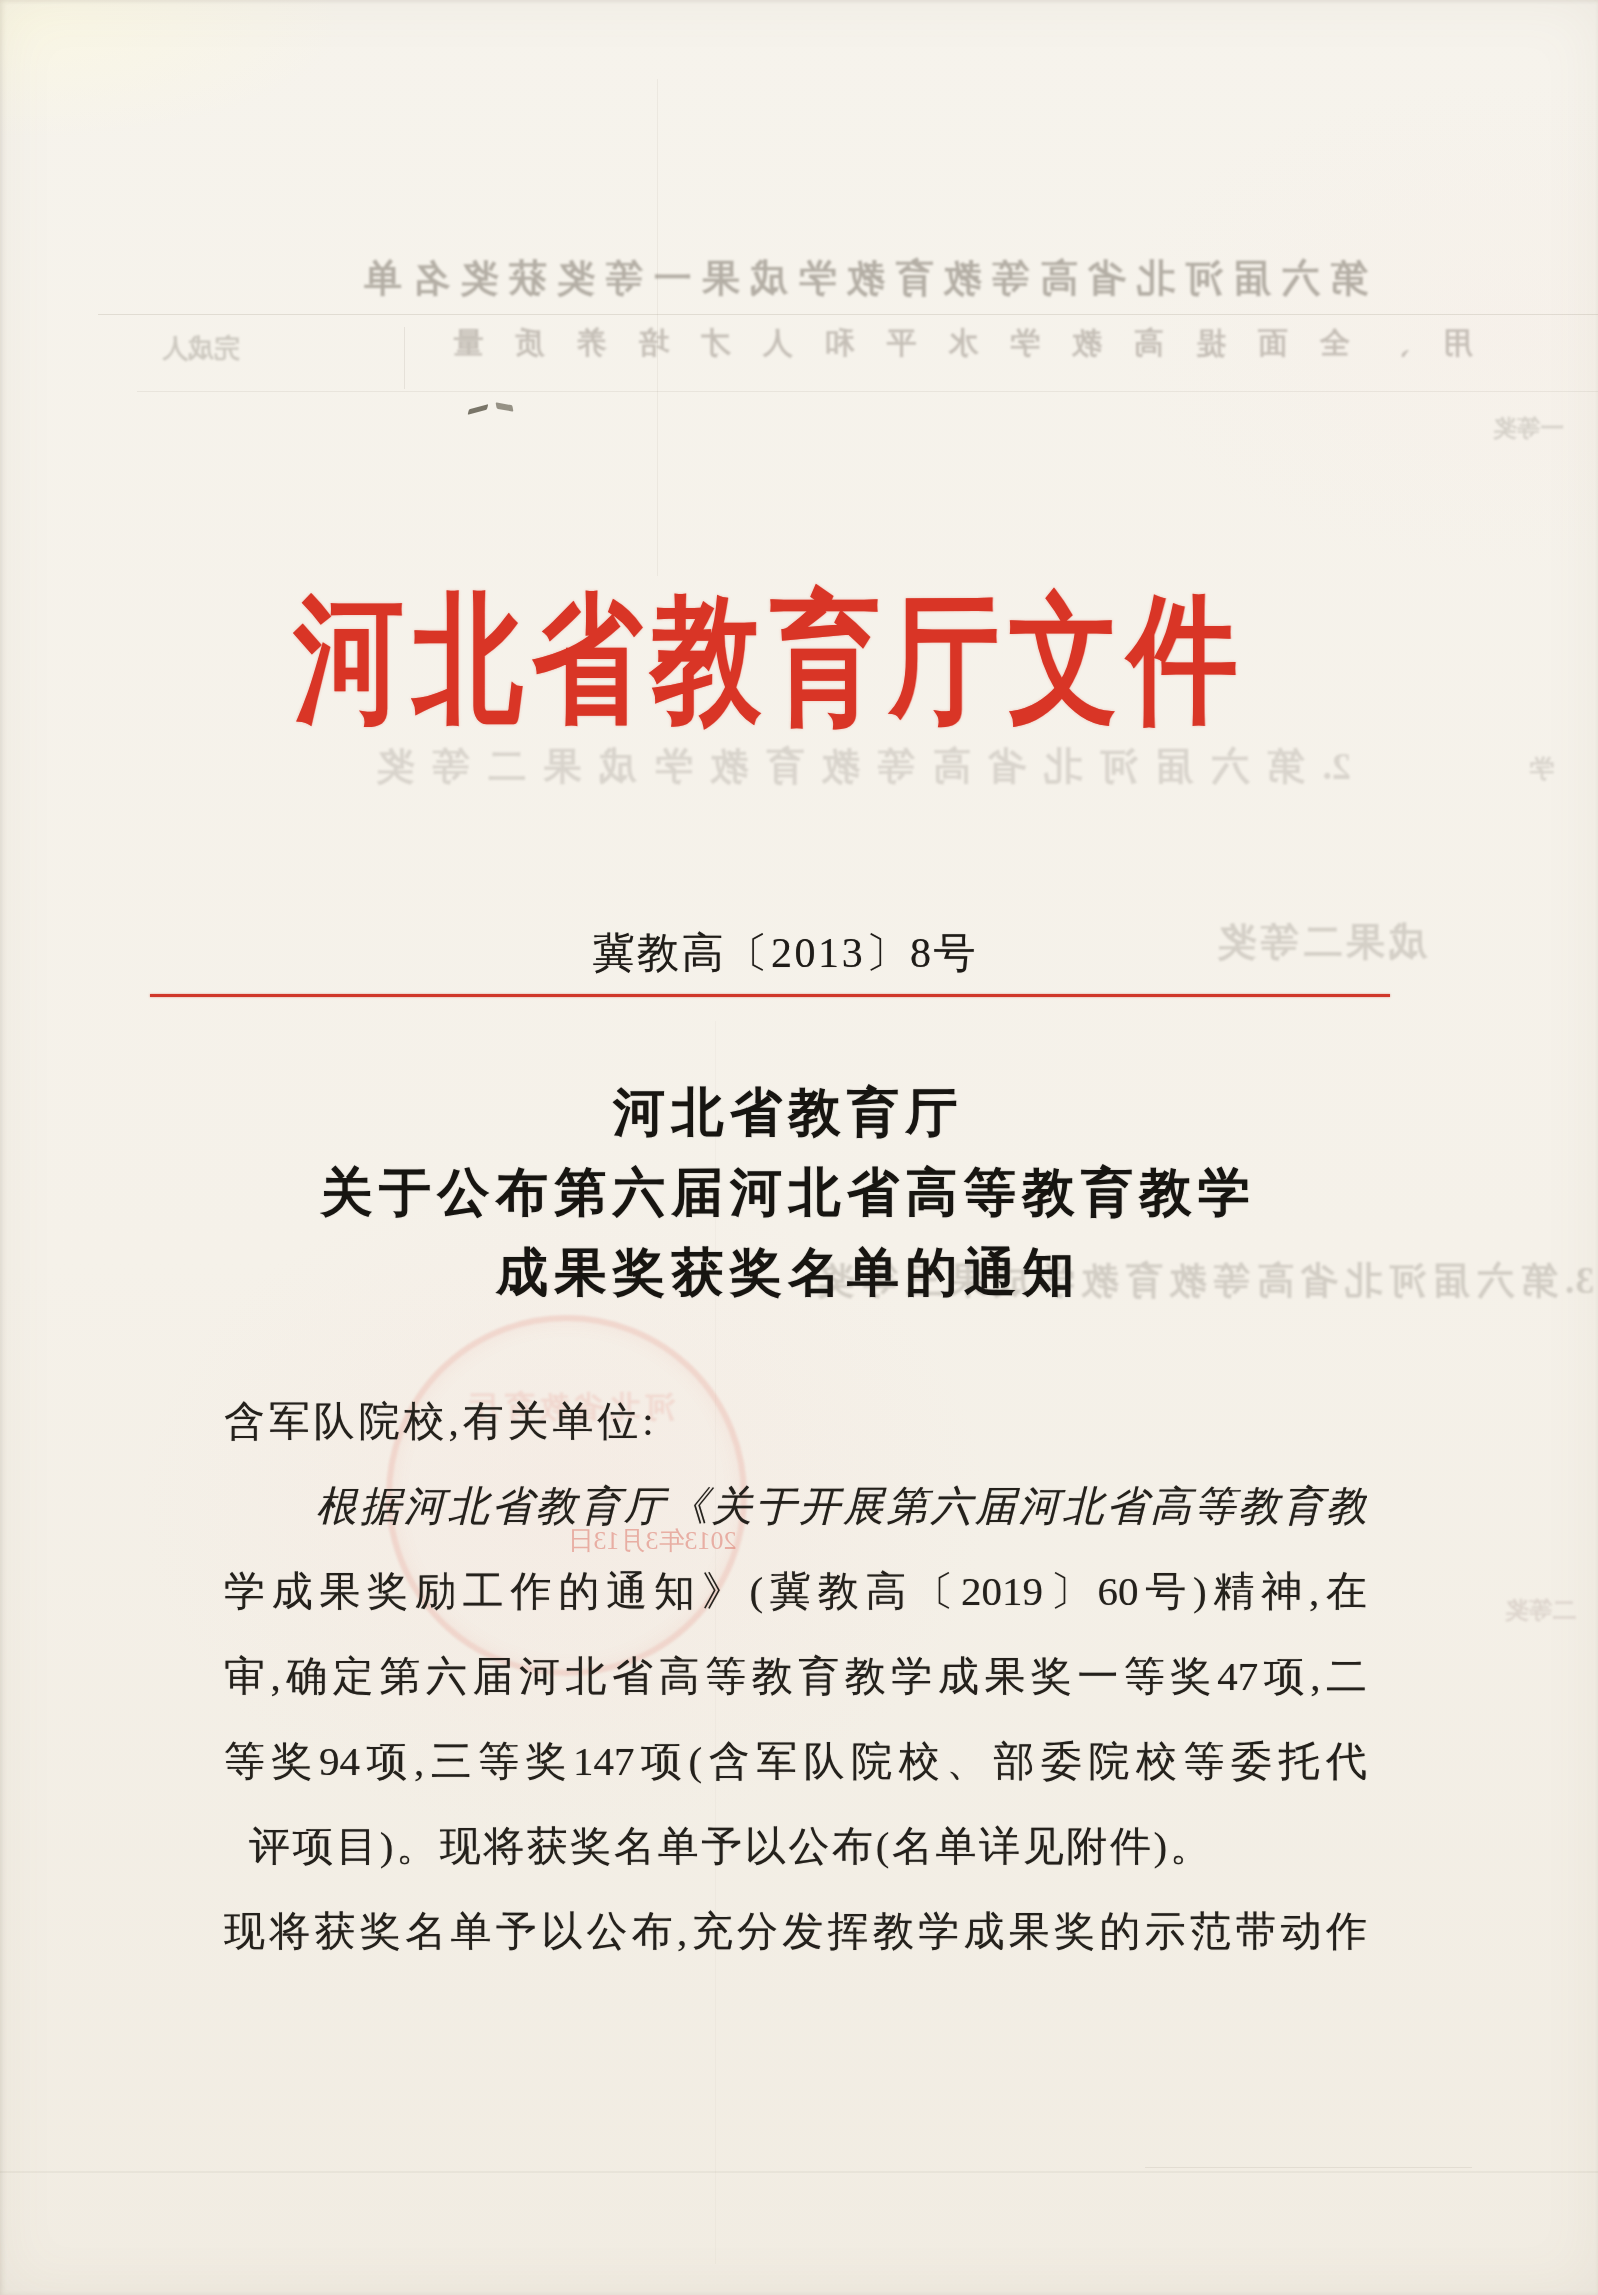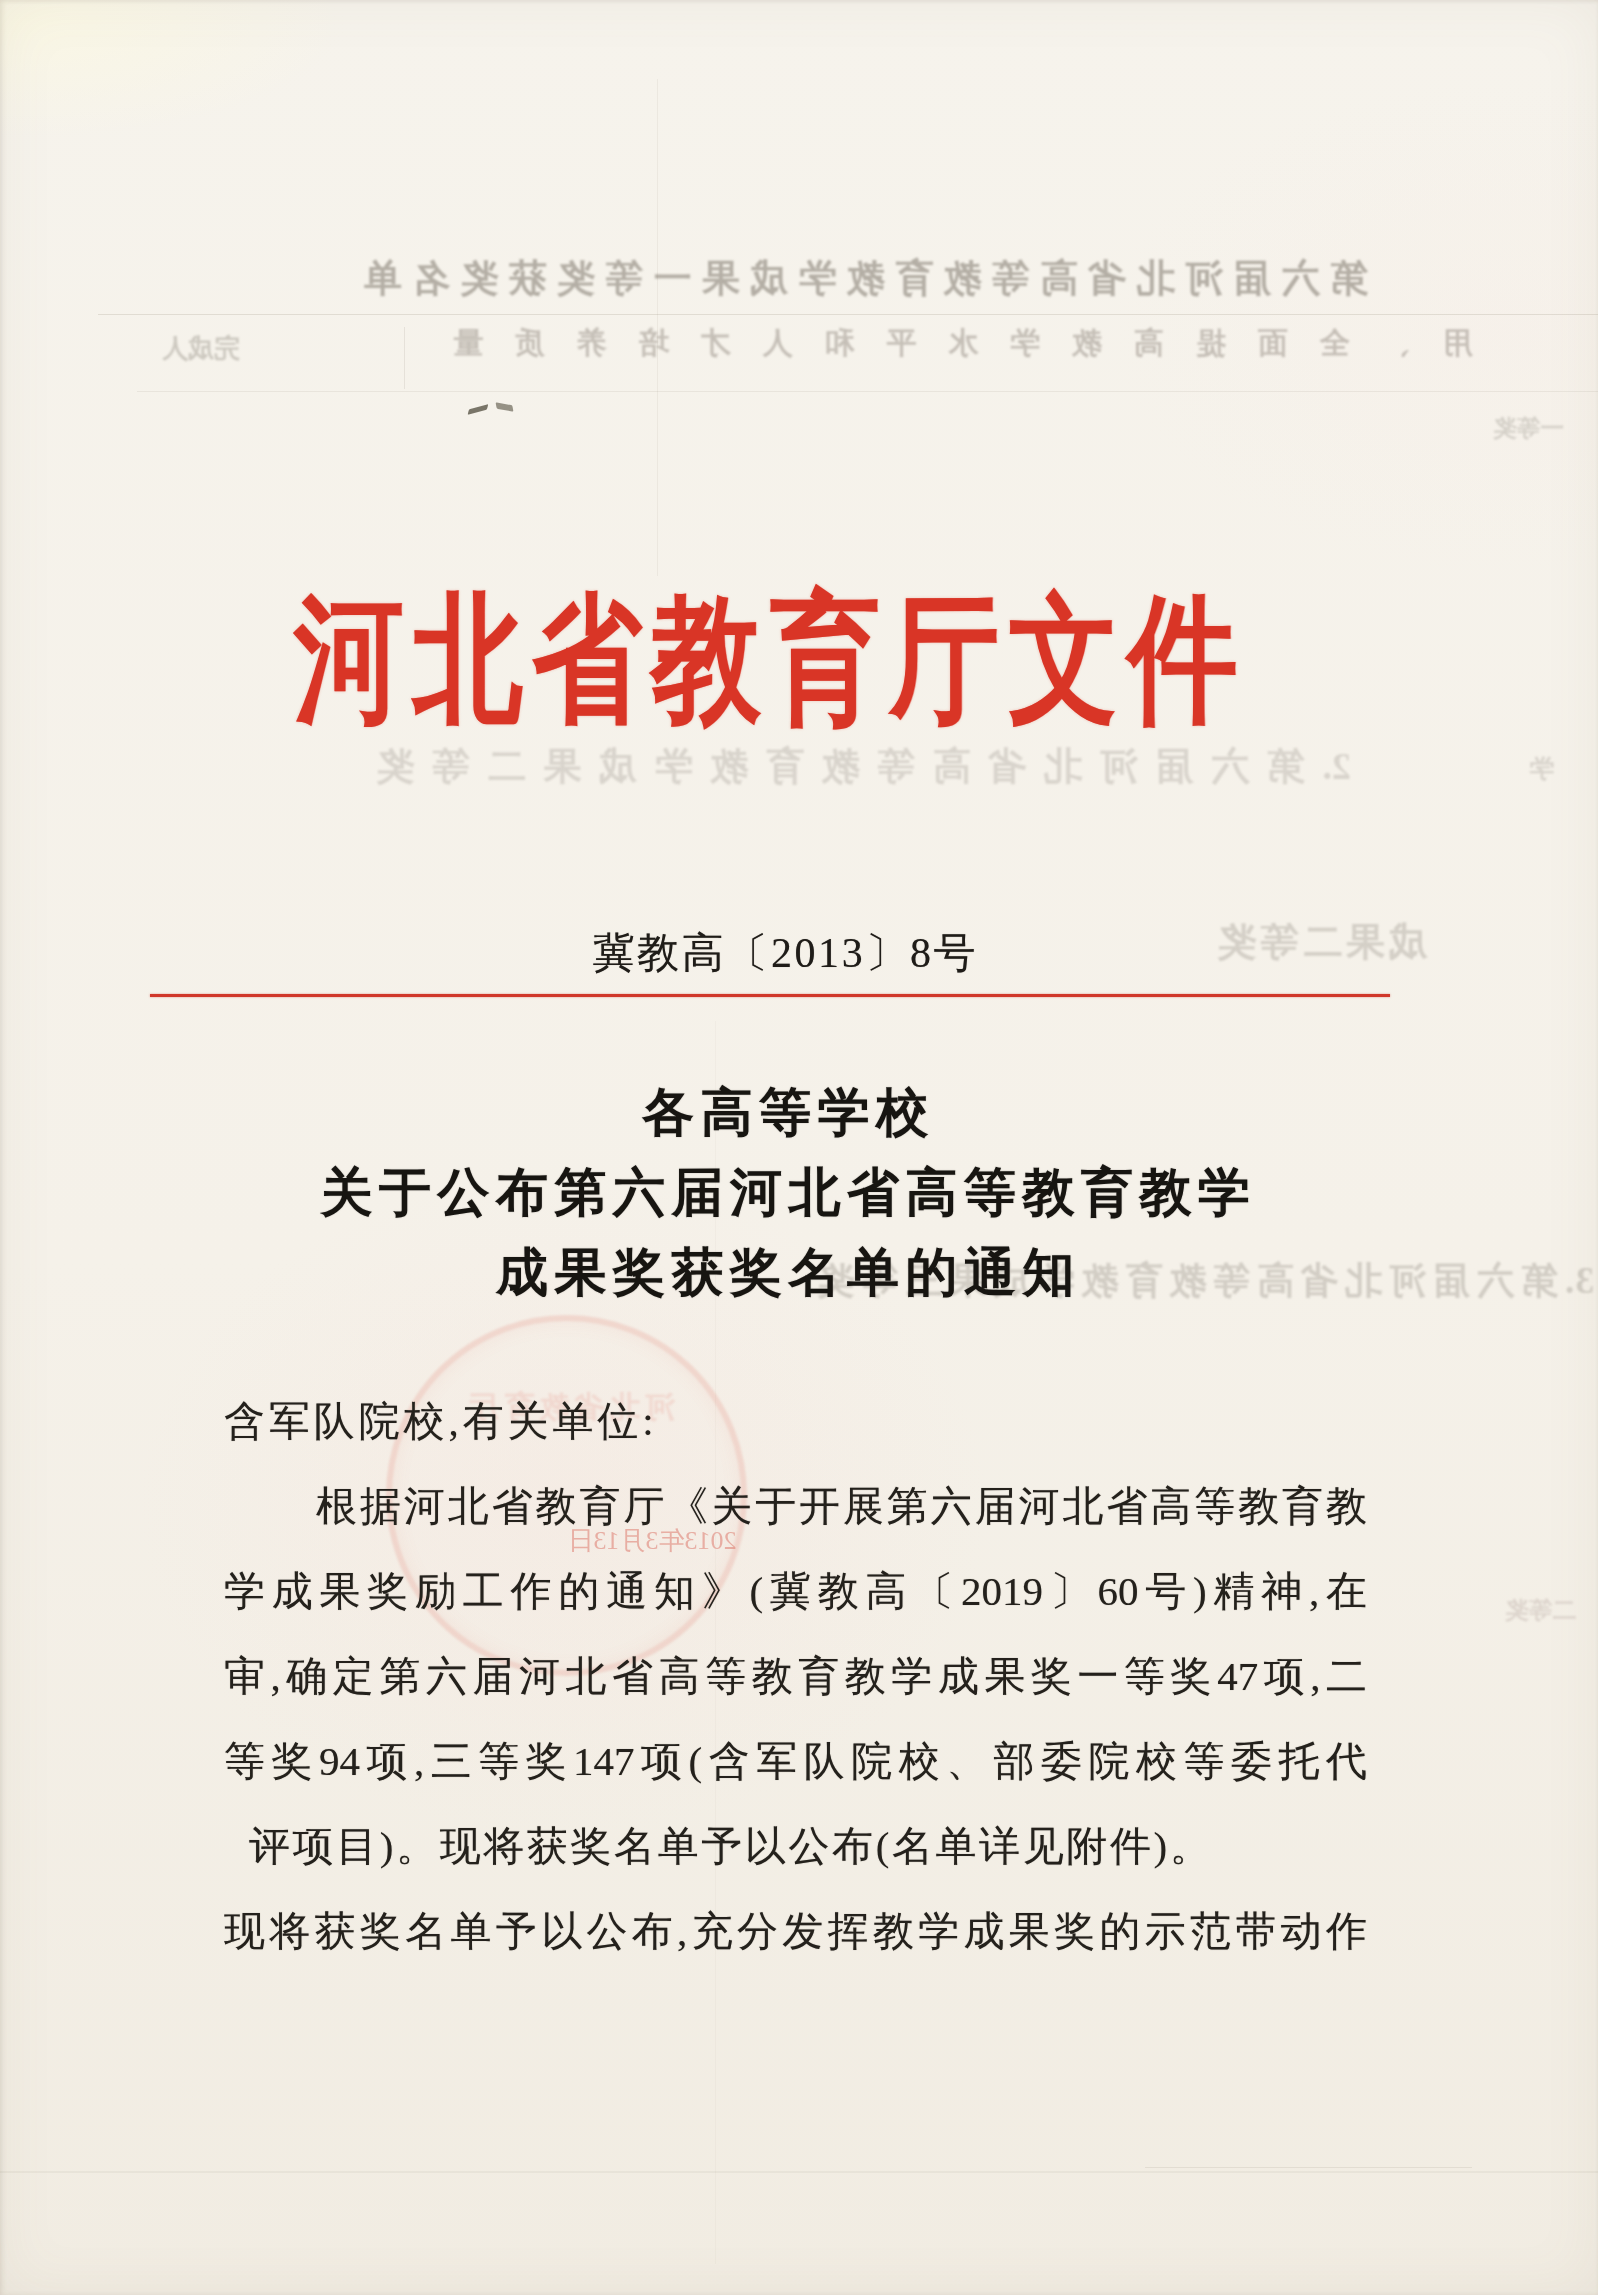--- a/index.html
+++ b/index.html
@@ -55,21 +55,21 @@
     font-size:41px;color:#24211c;
     text-shadow:0 0 1px rgba(35,30,25,.42);
   }
   .bl{height:85px;line-height:85px;white-space:nowrap;}
   .bl.just{
     white-space:normal;
     text-align:justify;text-align-last:justify;
     text-justify:inter-character;
     overflow:hidden;
   }
-  .bl.indent{padding-left:92px;box-sizing:border-box;}
+  .bl.indent{padding-left:92px;box-sizing:border-box;font-style:italic;}
   .bl.ls6{letter-spacing:3.9px;}
   .bl.ls4{letter-spacing:2.6px;margin-left:25px;}
 
   
   .gh{
     transform:scaleX(-1);
     font-weight:bold;white-space:nowrap;
     filter:blur(1px);
     pointer-events:none;
   }
@@ -154,21 +154,21 @@
 
   <div class="abs letterhead">
     <span class="letterhead-inner">河北省教育厅文件</span>
   </div>
 
   <div class="abs docnum">冀教高〔2013〕8号</div>
 
   <div class="abs redrule"></div>
 
   <div class="abs doc-title">
-    <div>各高等学校</div>
+    <div>河北省教育厅</div>
     <div>关于公布第六届河北省高等教育教学</div>
     <div>成果奖获奖名单的通知</div>
   </div>
 
   <div class="abs bodyblock">
     <div class="bl ls6">含军队院校,有关单位:</div>
     <div class="bl just indent">根据河北省教育厅《关于开展第六届河北省高等教育教</div>
     <div class="bl just">学成果奖励工作的通知》(冀教高〔2019〕60号)精神,在</div>
     <div class="bl just">审,确定第六届河北省高等教育教学成果奖一等奖47项,二</div>
     <div class="bl just">等奖94项,三等奖147项(含军队院校、部委院校等委托代</div>

